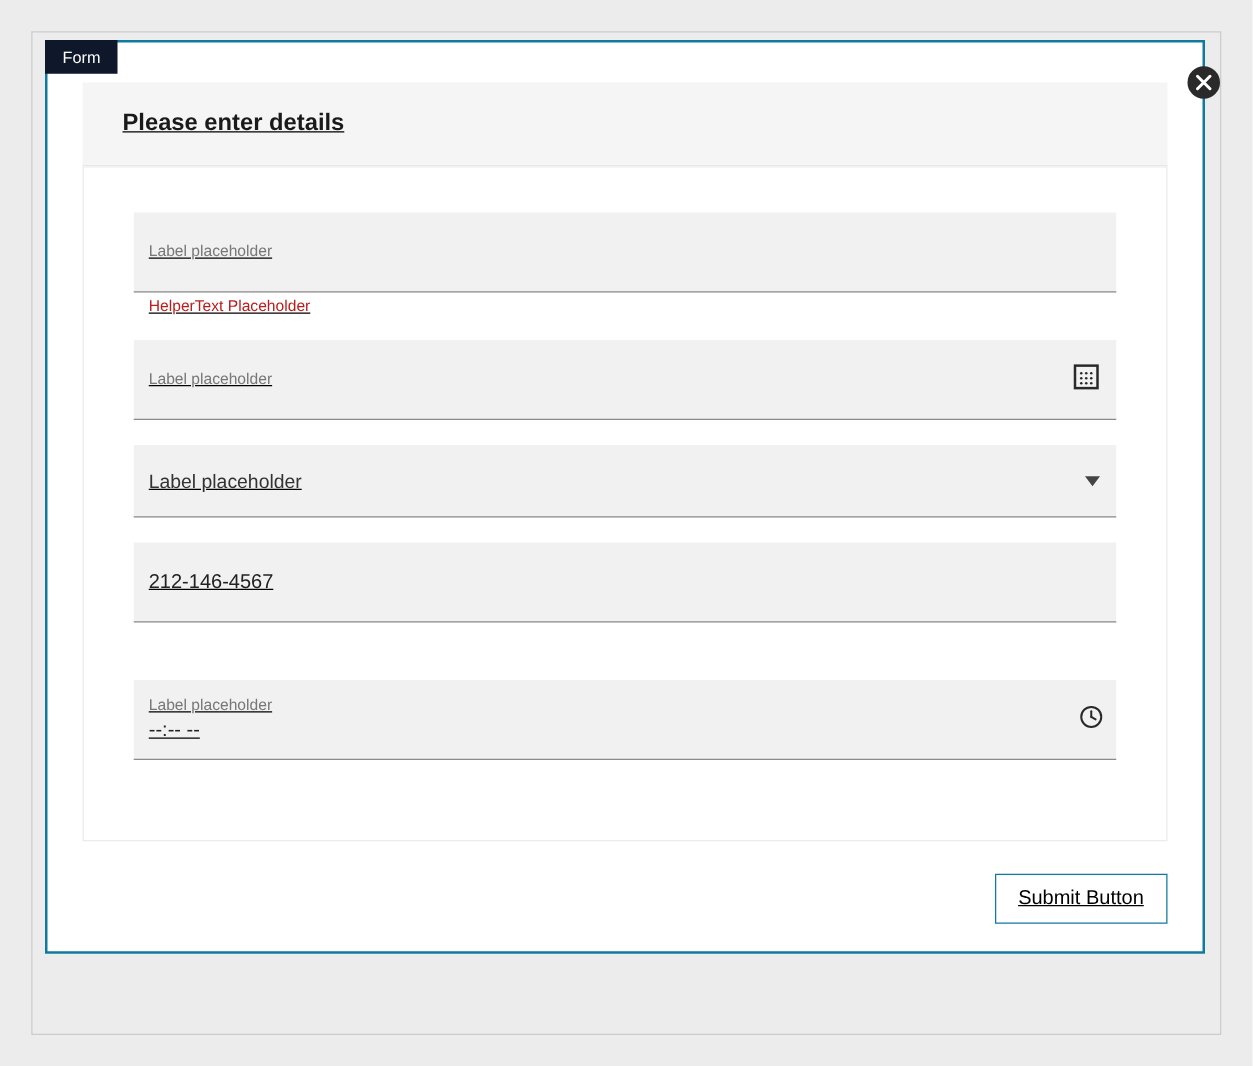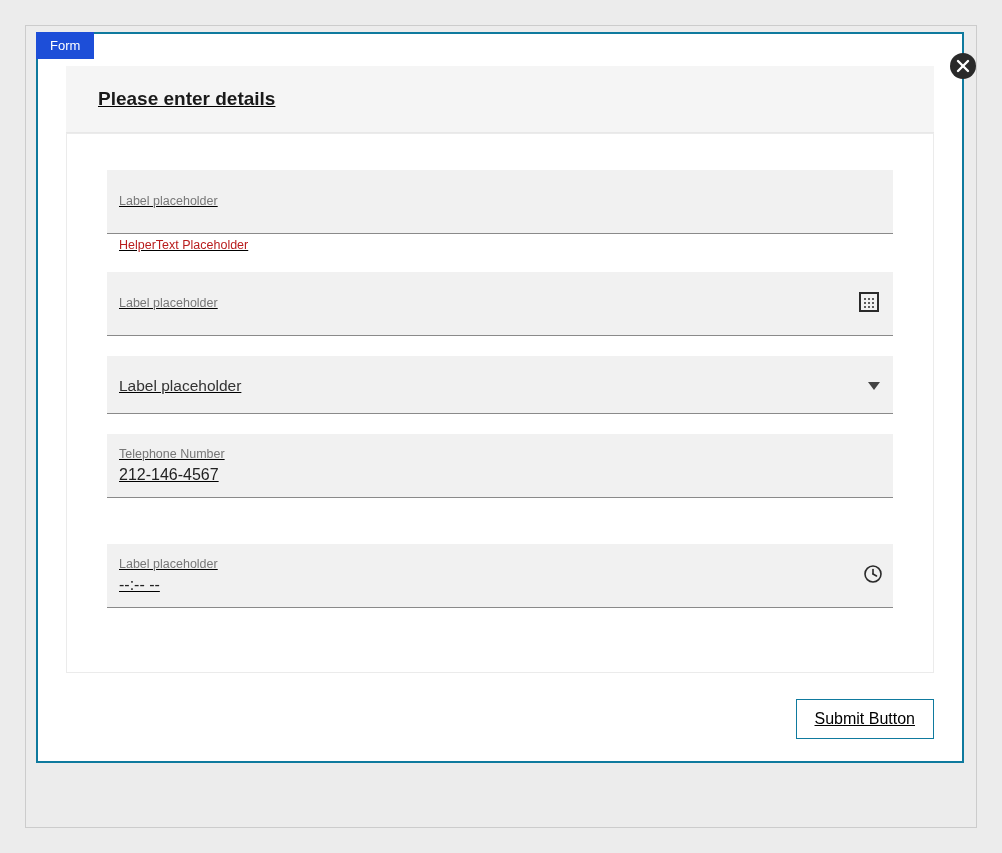--- a/index.html
+++ b/index.html
@@ -24,21 +24,21 @@
       left: 10px;
       right: 12px;
       border: 2px solid #0f7a9e;
       background: #ffffff;
       min-height: 580px;
     }
     .tab {
       position: absolute;
       top: -2px;
       left: -2px;
-      background: #1d4ed8;
+      background: #0f172a;
       color: #ffffff;
       padding: 6px 14px;
       font-size: 13px;
       font-weight: 500;
     }
     .close-btn {
       position: absolute;
       top: 18px;
       right: -15px;
       width: 28px;
@@ -197,21 +197,20 @@
               <span>
                 <svg width="14" height="10" viewBox="0 0 14 10">
                     <polygon points="1,1 13,1 7,9" fill="#444"></polygon>
                   </svg>
               </span>
             </div>
           </div>
 
           <div class="field-block">
             <div class="field">
-              <div class="field-label">Telephone Number</div>
               <div class="field-value">212-146-4567</div>
             </div>
           </div>
 
           <div class="field-block row-gap-large">
             <div class="field">
               <div class="field-label">Label placeholder</div>
               <div class="field-value">--:-- --</div>
               <span class="field-icon-right">
                 <svg width="20" height="20" viewBox="0 0 20 20">

